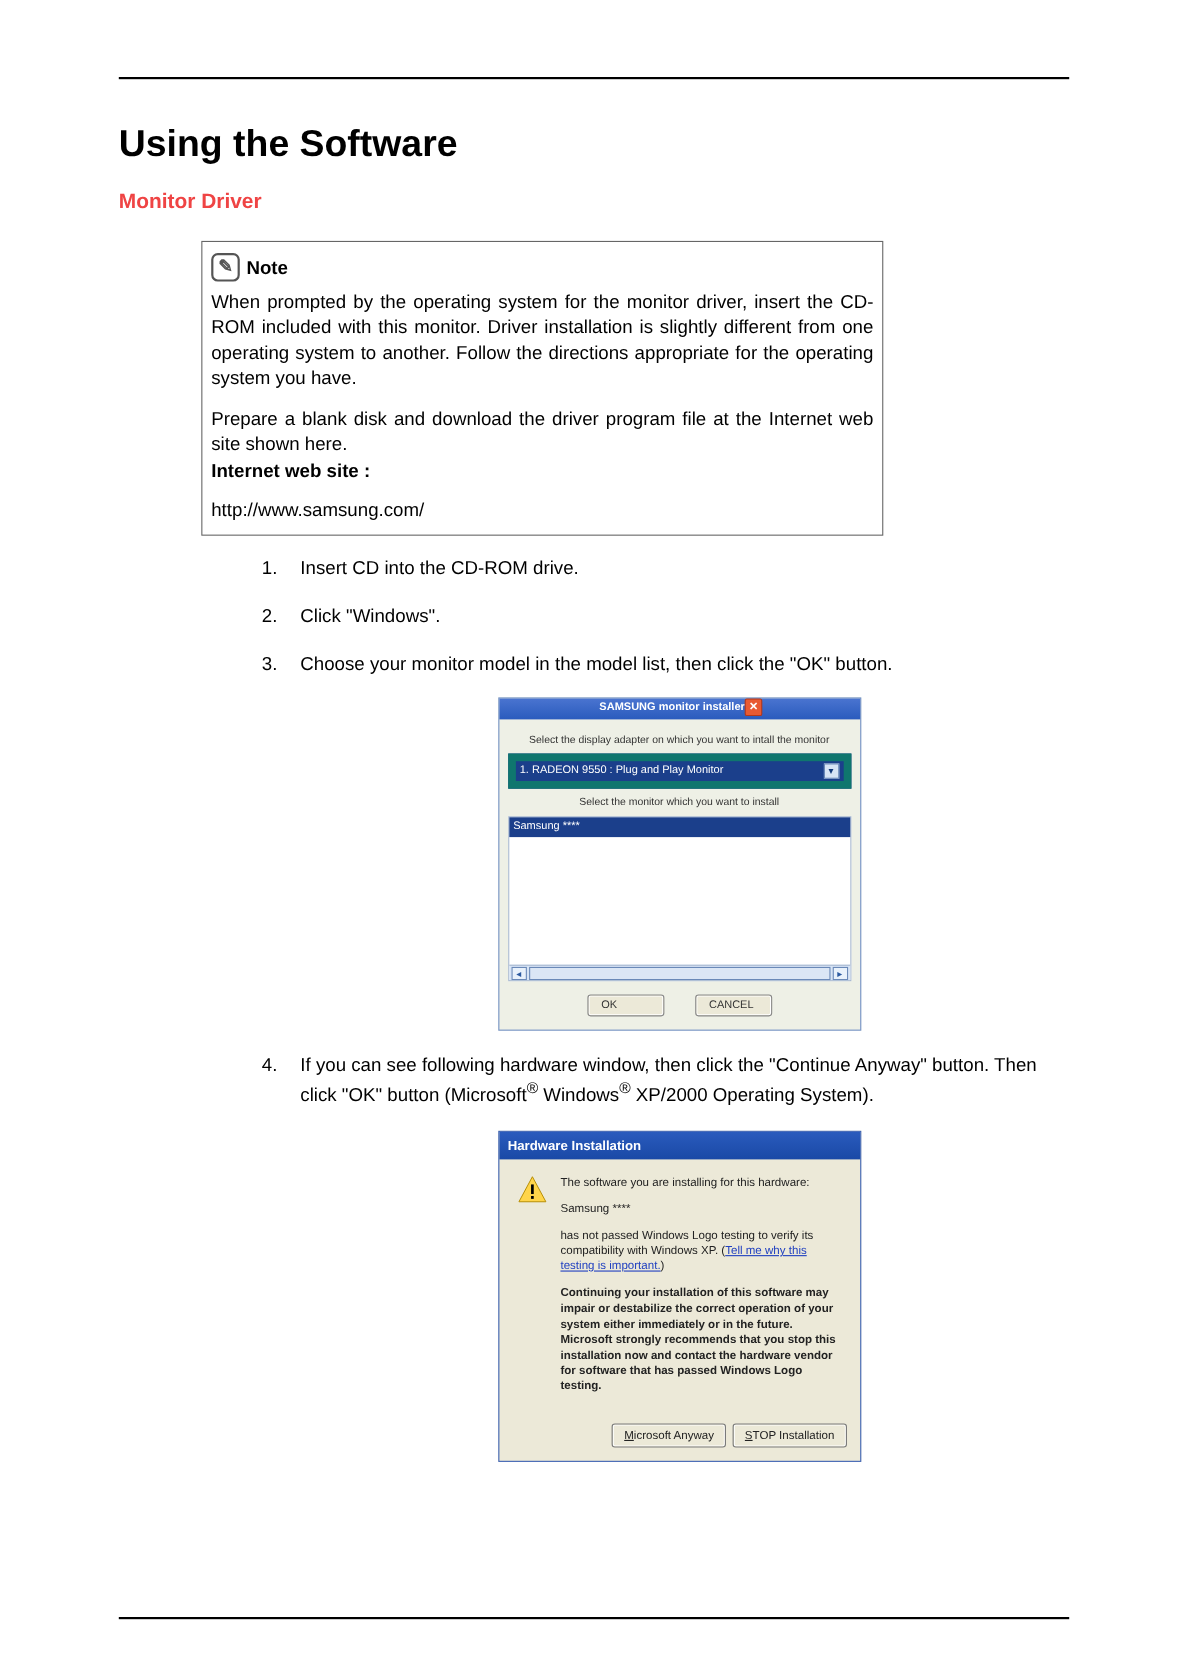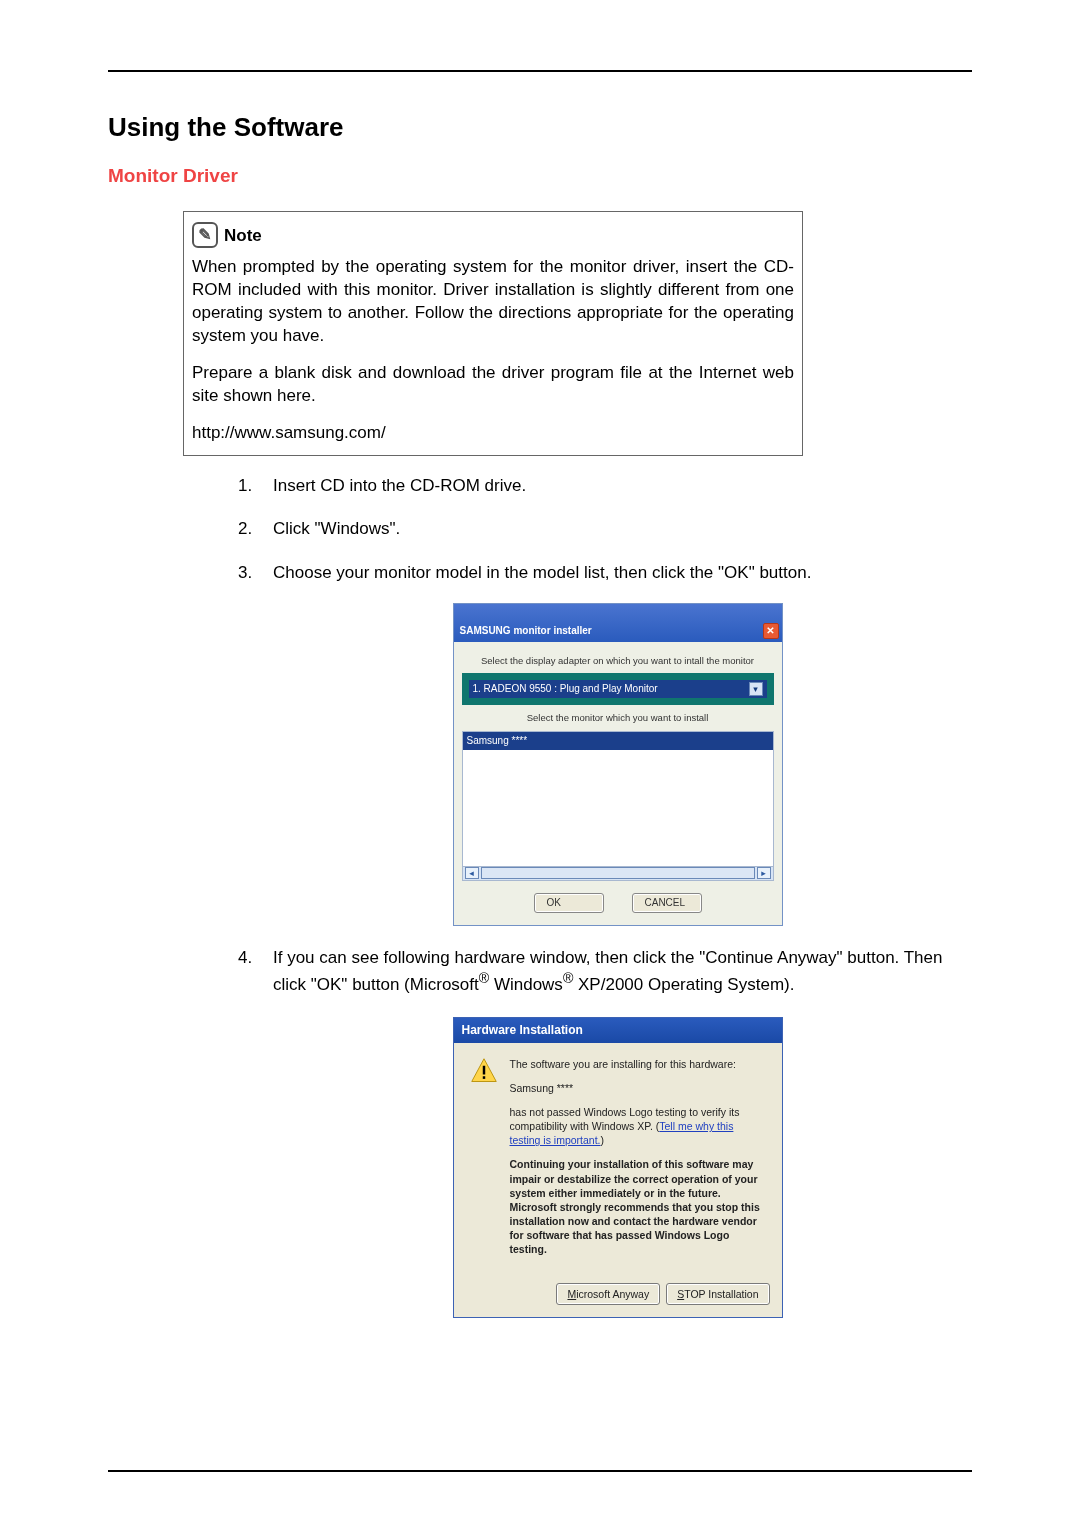--- a/index.html
+++ b/index.html
@@ -18,21 +18,21 @@
     border-top: 2px solid #000;
     margin-bottom: 40px;
   }
   .rule-bottom {
     position: absolute;
     left: 108px; right: 108px;
     bottom: 55px;
     border-top: 2px solid #000;
   }
   h1 {
-    font-size: 26px;
+    font-size: 34px;
     font-weight: bold;
     margin-bottom: 22px;
   }
   h2.section {
     font-size: 19px;
     font-weight: bold;
     color: #ef4444;
     margin-bottom: 24px;
   }
   .note-box {
@@ -93,24 +93,24 @@
     width: 330px;
     margin: 18px auto 12px auto;
     border: 1px solid #7392c6;
     background: #eef0e6;
     font-size: 10px;
     font-family: Tahoma, Arial, sans-serif;
   }
   .dlg1-titlebar {
     display: flex;
     align-items: center;
-    justify-content: space-between;
+    justify-content: center;
     background: linear-gradient(#4a74d0, #2a5bbd);
     color: #fff;
-    padding: 19px 3px 3px 6px;
+    padding: 0 3px 3px 6px;
     font-weight: bold;
   }
   .dlg1-titlebar .close {
     width: 16px; height: 16px;
     background: #e85a33;
     color: #fff;
     border: 1px solid #b63719;
     display:flex; align-items:center; justify-content:center;
     font-size: 10px; font-weight: bold;
     border-radius: 2px;
@@ -237,20 +237,21 @@
 
   <h2 class="section">Monitor Driver</h2>
 
   <div class="note-box">
     <div class="note-head">
       <span class="note-icon">✎</span>
       <span class="note-title">Note</span>
     </div>
     <div class="note-para">When prompted by the operating system for the monitor driver, insert the CD-ROM included with this monitor. Driver installation is slightly different from one operating system to another. Follow the directions appropriate for the operating system you have.</div>
     <div class="note-para" style="margin-bottom:2px;">Prepare a blank disk and download the driver program file at the Internet web site shown here.</div>
+    <div class="note-label">Internet web site :</div>
     <div style="height:12px"></div>
     <div>http://www.samsung.com/</div>
   </div>
 
 
   <ol class="steps">
     <li>Insert CD into the CD-ROM drive.</li>
     <li>Click "Windows".</li>
     <li>
       <span>Choose your monitor model in the model list, then click the "OK" button.</span>

